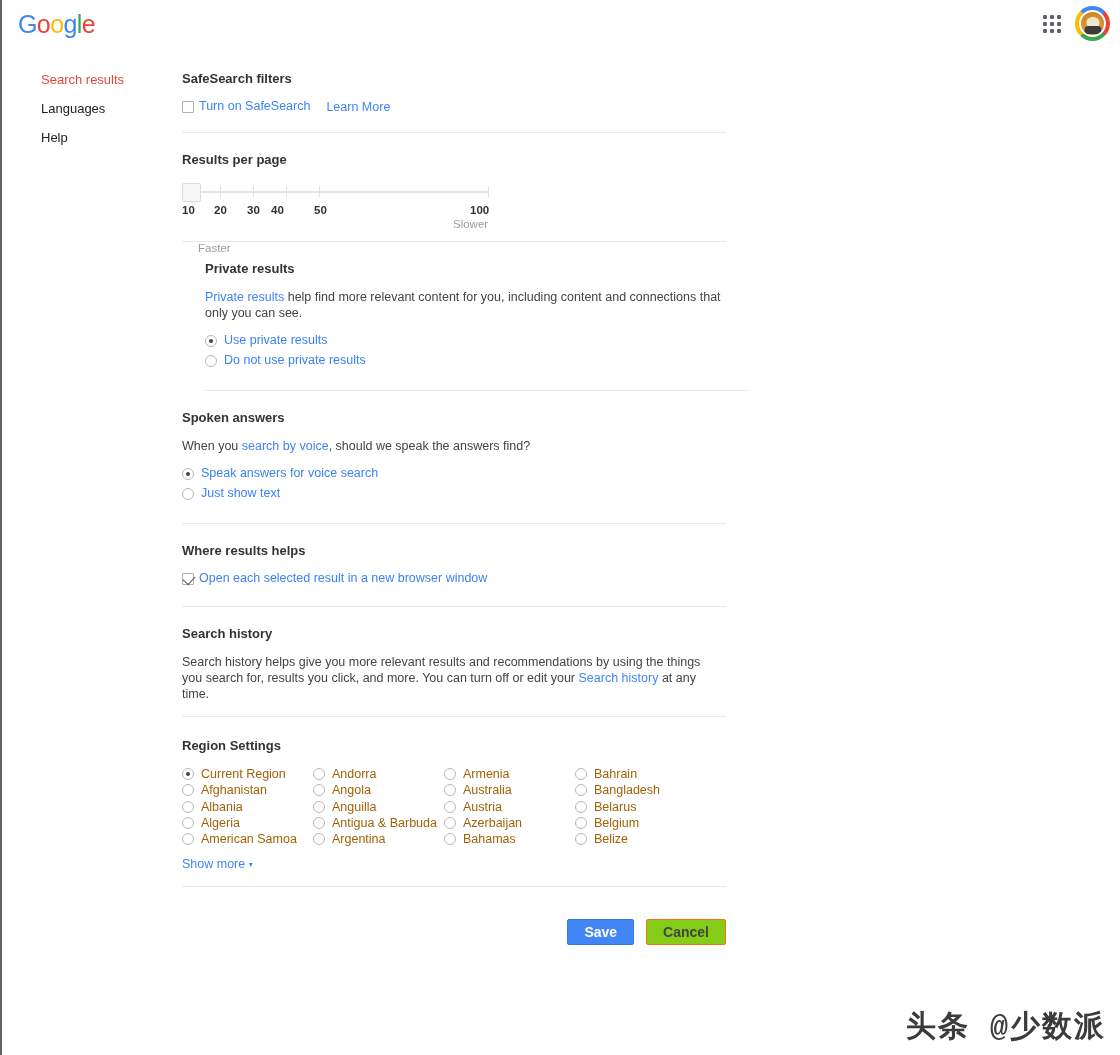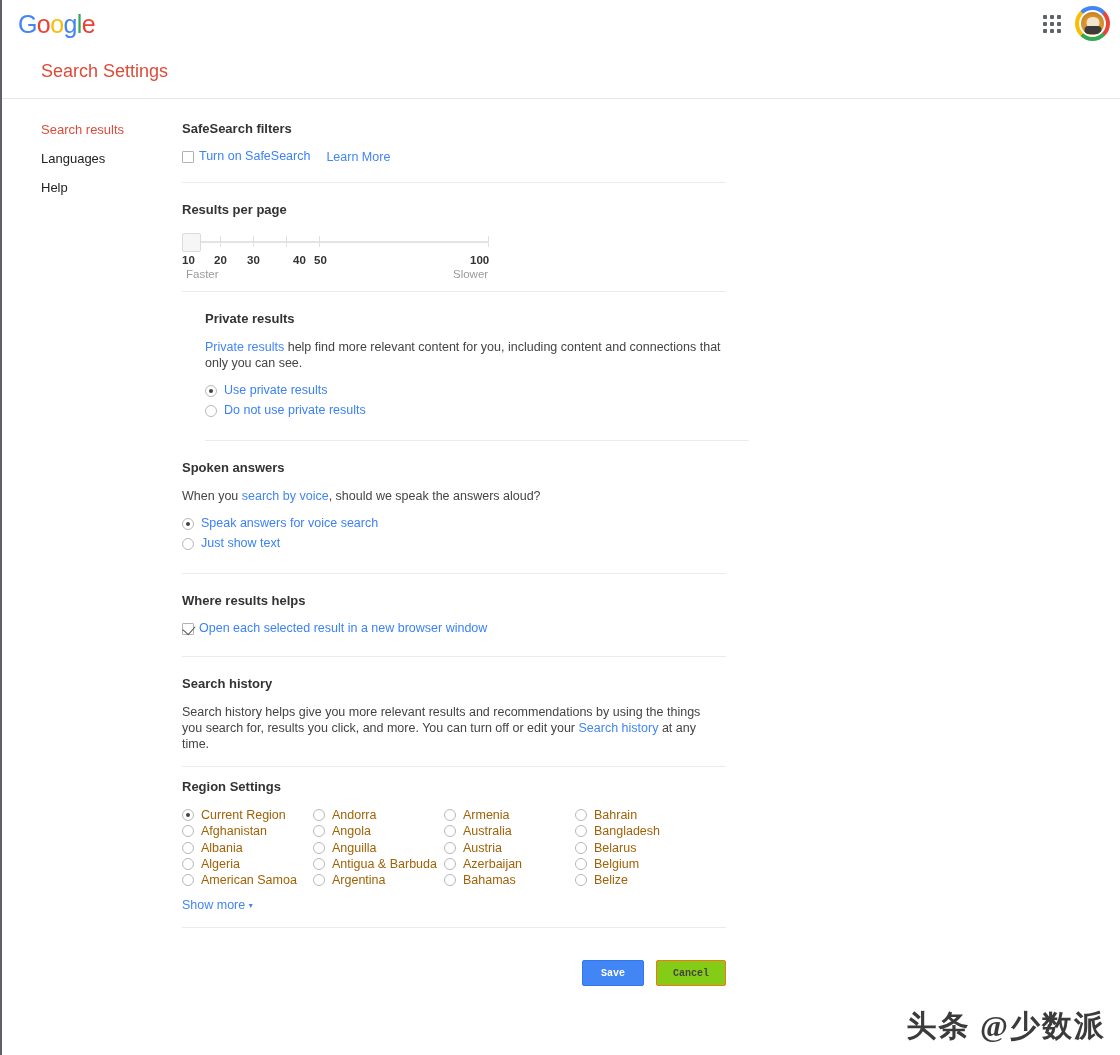--- a/index.html
+++ b/index.html
@@ -202,34 +202,34 @@
     display: inline-block; margin-top: 10px;
     font-size: 12.5px; color: #4285F4; cursor: pointer; text-decoration: none;
   }
   .show-more .caret { font-size: 8px; vertical-align: middle; }
 
   
   .footer { position: relative; margin-top: 18px; width: 544px; height: 70px; }
   .btn-row { position: absolute; right: 0; top: 14px; display: flex; gap: 12px; }
   .btn {
     height: 26px; min-width: 62px; padding: 0 16px;
-    font-size: 10px; font-weight: bold;
+    font-size: 14px; font-weight: bold;
     border-radius: 2px; cursor: pointer;
     display: flex; align-items: center; justify-content: center;
-    font-family: Liberation Mono, monospace;
+    font-family: Liberation Sans, sans-serif;
   }
   .btn-primary { background: #4285F4; color: #fff; border: 1px solid #3079ed; }
   .btn-secondary { background: #84cc16; color: #444; border: 1px solid #f97316; }
 
   
   .watermark {
     position: absolute; right: 14px; bottom: 8px;
     font-size: 30px; font-weight: bold; color: #2b2b2b;
     letter-spacing: 2px;
-    font-family: Liberation Serif, serif;
+    font-family: Liberation Mono, monospace;
     opacity: .92;
     user-select: none;
   }
 </style>
 </head>
 <body>
 
 <div id="page">
 
   <div class="header">
@@ -248,23 +248,20 @@
         <i></i>
           <i></i>
           <i></i>
       </div>
       <div class="avatar">
         <div class="avatar-inner"></div>
       </div>
     </div>
   </div>
 
-  <div class="title-bar">
-    <div class="page-title">Search Settings</div>
-  </div>
 
   <div class="body-wrap">
 
     <div class="sidebar">
       <div class="side-item active">Search results</div>
       <div class="side-item">Languages</div>
       <div class="side-item">Help</div>
     </div>
 
     <div class="content">
@@ -286,26 +283,26 @@
           <div class="slider-tick" style="left:38px;"></div>
           <div class="slider-tick" style="left:71px;"></div>
           <div class="slider-tick" style="left:104px;"></div>
           <div class="slider-tick" style="left:137px;"></div>
           <div class="slider-tick" style="left:306px;"></div>
           <div class="slider-handle"></div>
           <div class="slider-nums">
             <span class="slider-num" style="left:0px;">10</span>
             <span class="slider-num" style="left:32px;">20</span>
             <span class="slider-num" style="left:65px;">30</span>
-            <span class="slider-num" style="left:111px;">40</span>
+            <span class="slider-num" style="left:89px;">40</span>
             <span class="slider-num" style="left:132px;">50</span>
             <span class="slider-num" style="left:288px;">100</span>
           </div>
           <div class="slider-sub">
-            <span class="slider-subtxt" style="left:4px;">Faster</span>
+            <span class="slider-subtxt" style="left:16px;margin-top:24px;">Faster</span>
             <span class="slider-subtxt" style="left:271px;">Slower</span>
           </div>
         </div>
         <div class="divider" style="margin-top:9px;"></div>
       </div>
 
       <div class="section" style="margin-top:19px;margin-left:23px;">
         <div class="sec-head">Private results</div>
         <p class="sec-desc"><a class="link">Private results</a><span> help find more relevant content for you, including content and connections that only you can see.</span></p>
         <div class="opt-row">
@@ -314,21 +311,21 @@
         </div>
         <div class="opt-row">
           <span class="radio"></span>
           <span class="opt-label">Do not use private results</span>
         </div>
         <div class="divider" style="margin-top:22px;"></div>
       </div>
 
       <div class="section" style="margin-top:19px;">
         <div class="sec-head">Spoken answers</div>
-        <p class="sec-desc"><span>When you </span><a class="link">search by voice</a><span>, should we speak the answers aloud?</span></p>
+        <p class="sec-desc"><span>When you </span><a class="link">search by voice</a><span>, should we speak the answers find?</span></p>
         <div class="opt-row">
           <span class="radio on"></span>
           <span class="opt-label">Speak answers for voice search</span>
         </div>
         <div class="opt-row">
           <span class="radio"></span>
           <span class="opt-label">Just show text</span>
         </div>
         <div class="divider" style="margin-top:22px;"></div>
       </div>
@@ -341,21 +338,21 @@
         </div>
         <div class="divider" style="margin-top:20px;"></div>
       </div>
 
       <div class="section" style="margin-top:19px;">
         <div class="sec-head">Search history</div>
         <p class="sec-desc"><span>Search history helps give you more relevant results and recommendations by using the things you search for, results you click, and more. You can turn off or edit your </span><a class="link">Search history</a><span> at any time.</span></p>
         <div class="divider" style="margin-top:14px;"></div>
       </div>
 
-      <div class="section" style="margin-top:12px;">
+      <div class="section" style="margin-top:21px;">
         <div class="sec-head">Region Settings</div>
         <div class="region-grid" id="region-grid">
             <div class="region-cell">
               <span class="radio on"></span>
               <span class="region-label">Current Region</span>
             </div>
             <div class="region-cell">
               <span class="radio"></span>
               <span class="region-label">Andorra</span>
             </div>

